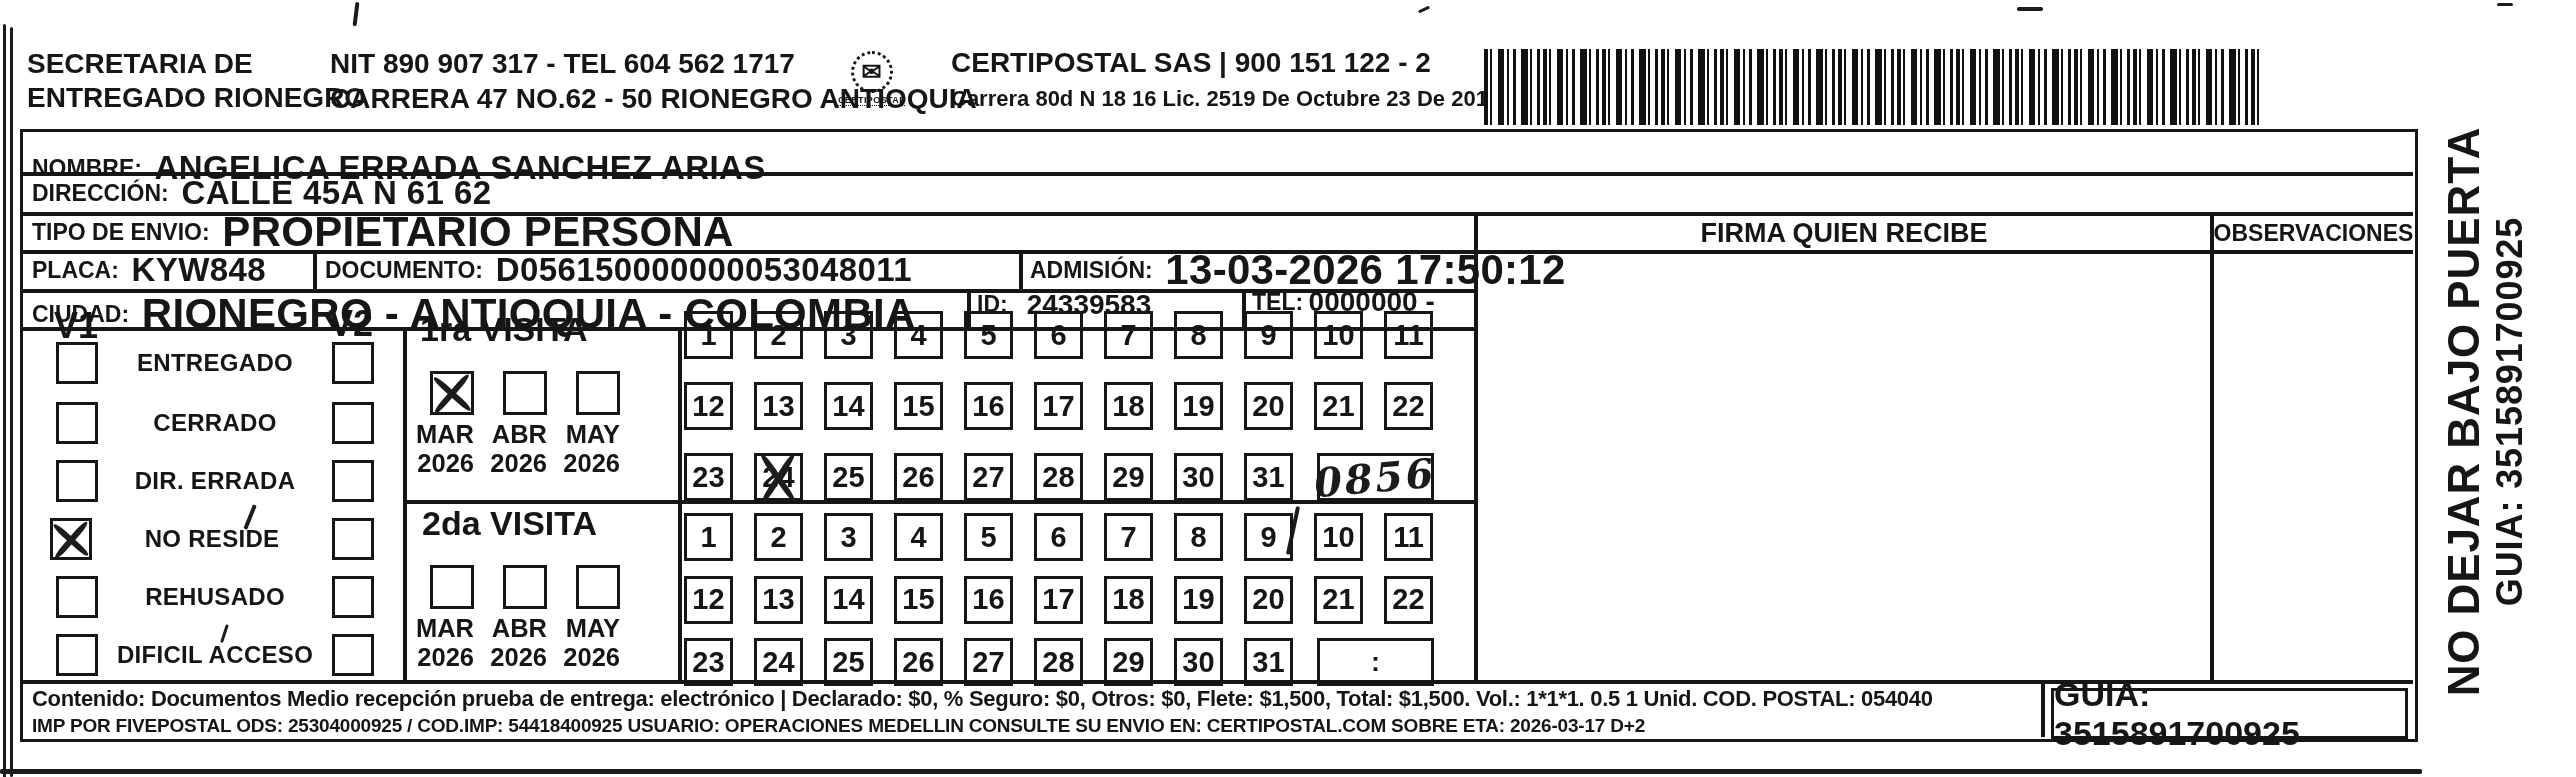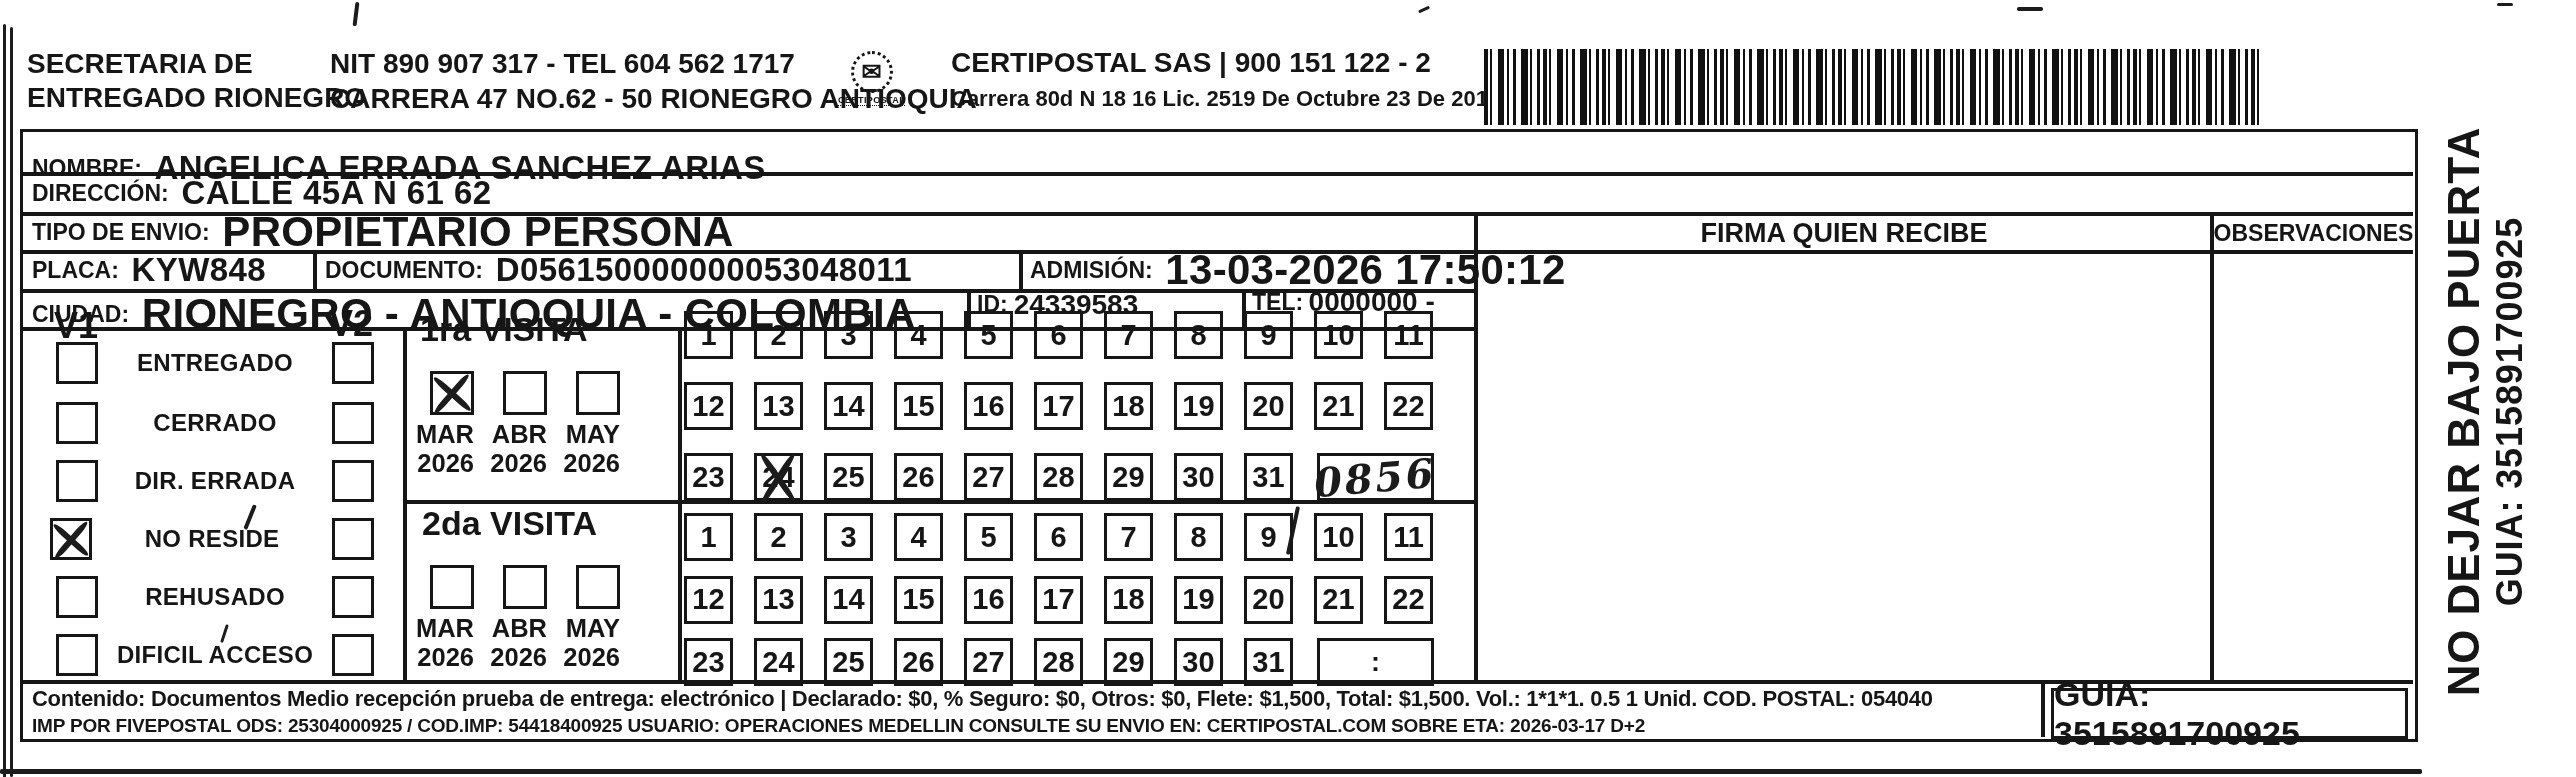--- a/index.html
+++ b/index.html
@@ -186,21 +186,21 @@
       <span class="val">D056150000000053048011</span>
     </div>
     <div class="cell" style="left:1007px;top:120px;height:36px;">
       <span class="lbl">ADMISIÓN:</span>
       <span class="val-m">13-03-2026 17:50:12</span>
     </div>
     <div class="cell" style="left:9px;top:158px;height:48px;">
       <span class="lbl">CIUDAD:</span>
       <span class="val-m">RIONEGRO - ANTIOQUIA - COLOMBIA</span>
     </div>
-    <div class="cell" style="left:954px;top:158px;height:29px;gap:6px;">
+    <div class="cell" style="left:954px;top:158px;height:29px;gap:19px;">
       <span class="lbl">ID:</span>
       <span class="val-s">24339583</span>
     </div>
     <div class="cell" style="left:1229px;top:158px;height:24px;gap:5.5px;">
       <span class="lbl">TEL:</span>
       <span class="val-s">0000000 -</span>
     </div>
 
     <div class="col-head" style="left:1455px;top:84px;width:732px;height:35px;font-size:27px;">FIRMA QUIEN RECIBE</div>
     <div class="col-head" style="left:2191px;top:84px;width:199px;height:35px;font-size:23px;">OBSERVACIONES</div>

